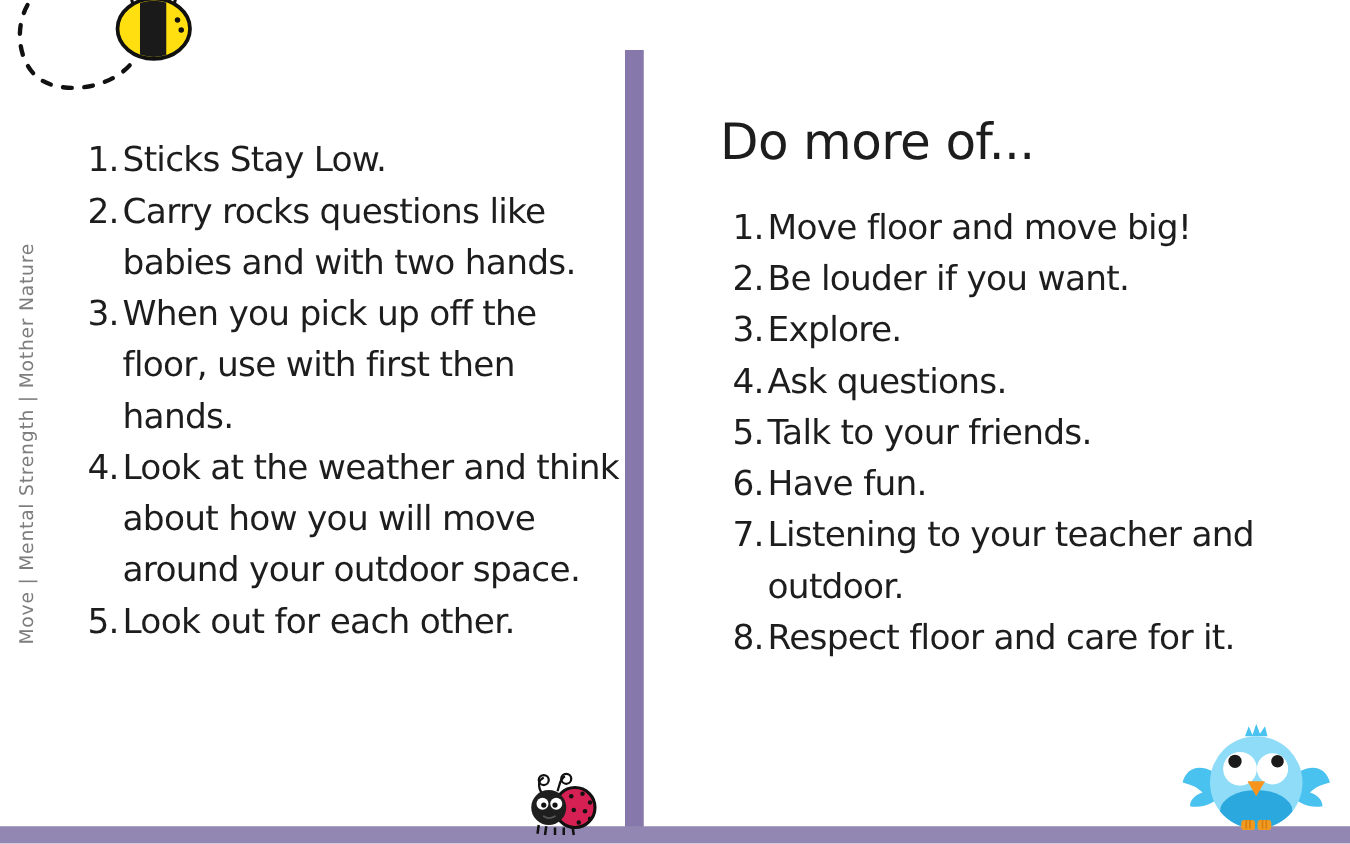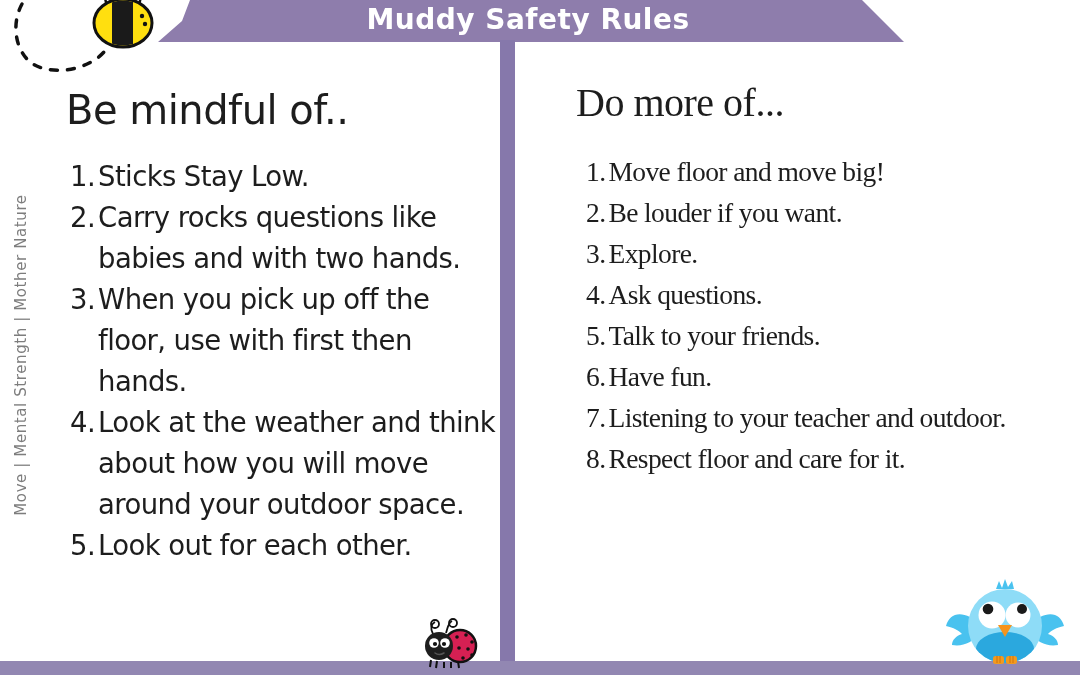--- a/index.html
+++ b/index.html
@@ -26,21 +26,21 @@
   
   .side-text {
     position:absolute; left:-144px; top:346px; width:330px; text-align:center;
     transform:rotate(-90deg);
     font-size:15px; font-weight:500; letter-spacing:.6px; color:#7d7d7d;
     white-space:nowrap;
   }
   
   .col { position:absolute; }
   .col-left  { left:66px;  top:86px; width:434px; }
-  .col-right { left:576px; top:79px; width:452px;font-family:Liberation Serif, serif; }
+  .col-right { left:576px; top:90px; width:452px; }
   .col-heading {
     font-size:40px; font-weight:500; line-height:1.2;
     letter-spacing:-0.5px; color:#1d1d1d;
   }
   .col-left  .rule-list { margin-top:22px; padding-left:4px;  }
   .col-right .rule-list { margin-top:24px; padding-left:10px; }
   .rule-list { list-style:none; }
   .rule-item { display:flex; font-size:27.5px; line-height:41px; letter-spacing:-0.6px; }
   .rule-num  { flex:none; margin-right:3px; }
   .rule-text { flex:1; }
@@ -48,23 +48,20 @@
   .illu { position:absolute; }
   .bee-illu     { left:6px;   top:0;     width:156px; height:86px; }
   .ladybug-illu { left:419px; top:617px; width:64px;  height:52px; }
   .bird-illu    { left:946px; top:579px; width:118px; height:86px; }
 </style>
 </head>
 <body>
 
 <div class="page">
 
-  <div class="banner">
-    <div class="banner-title">Muddy Safety Rules</div>
-  </div>
 
   <svg class="illu bee-illu" viewBox="0 0 156 86">
     <path d="M16,4 C6,22 8,48 24,62 C42,76 80,72 98,52" fill="none" stroke="#111111" stroke-width="3.5" stroke-linecap="round" stroke-dasharray="7,10"></path>
     <g>
       <ellipse cx="108" cy="4" rx="7" ry="15" fill="#f7f7f7" stroke="#111111" stroke-width="2.5" transform="rotate(-24 108 4)"></ellipse>
       <ellipse cx="126" cy="3" rx="7" ry="15" fill="#f7f7f7" stroke="#111111" stroke-width="2.5" transform="rotate(22 126 3)"></ellipse>
       <ellipse cx="117" cy="23" rx="29" ry="24" fill="#ffdf0f" stroke="#111111" stroke-width="3"></ellipse>
       <clipPath id="beeclip">
           <ellipse cx="117" cy="23" rx="27.5" ry="22.5"></ellipse>
         </clipPath>
@@ -73,21 +70,20 @@
       <circle cx="139" cy="24" r="2.2" fill="#111111"></circle>
     </g>
   </svg>
 
   <div class="divider"></div>
   <div class="bottom-bar"></div>
 
   <div class="side-text">Move | Mental Strength | Mother Nature</div>
 
   <div class="col col-left">
-    <div class="col-heading">Be mindful of..</div>
     <ol class="rule-list">
       <li class="rule-item">
         <span class="rule-num">1.</span>
         <span class="rule-text">Sticks Stay Low.</span>
       </li>
       <li class="rule-item">
         <span class="rule-num">2.</span>
         <span class="rule-text">Carry rocks questions like babies and with two hands.</span>
       </li>
       <li class="rule-item">

